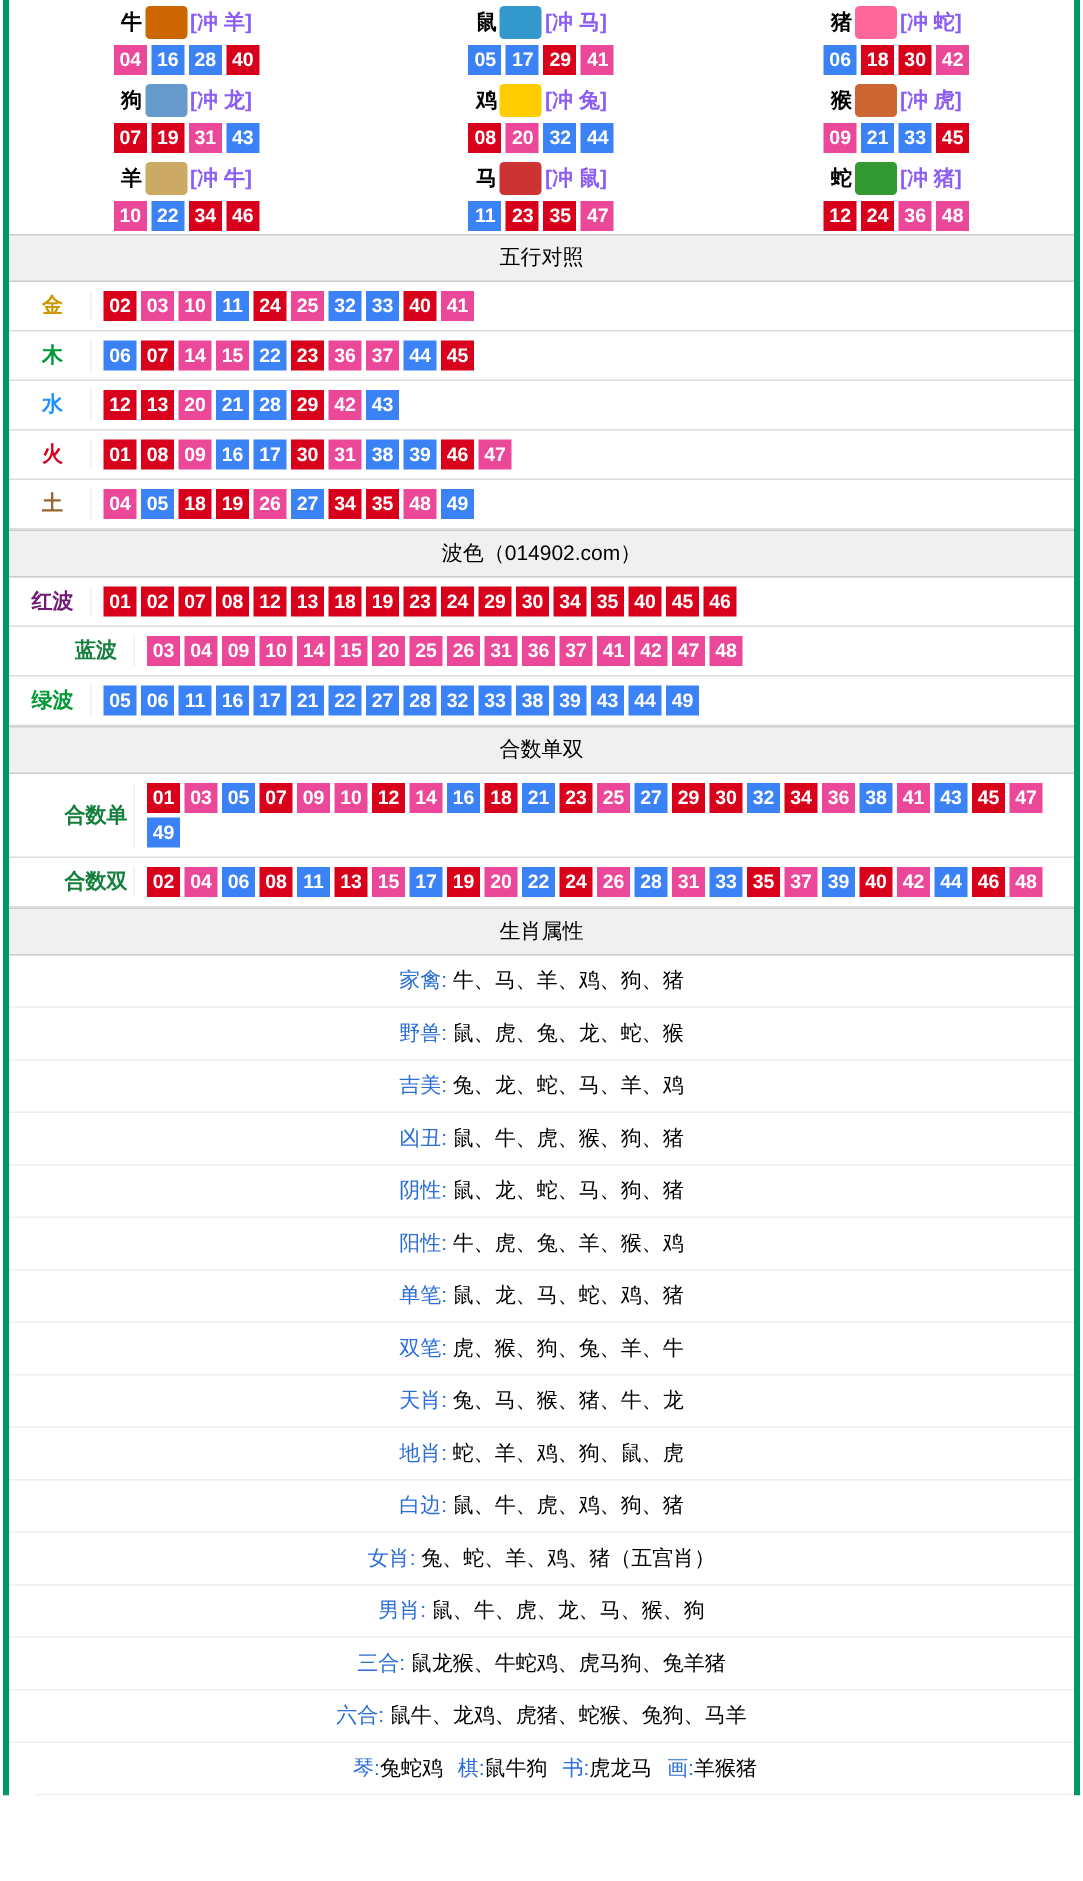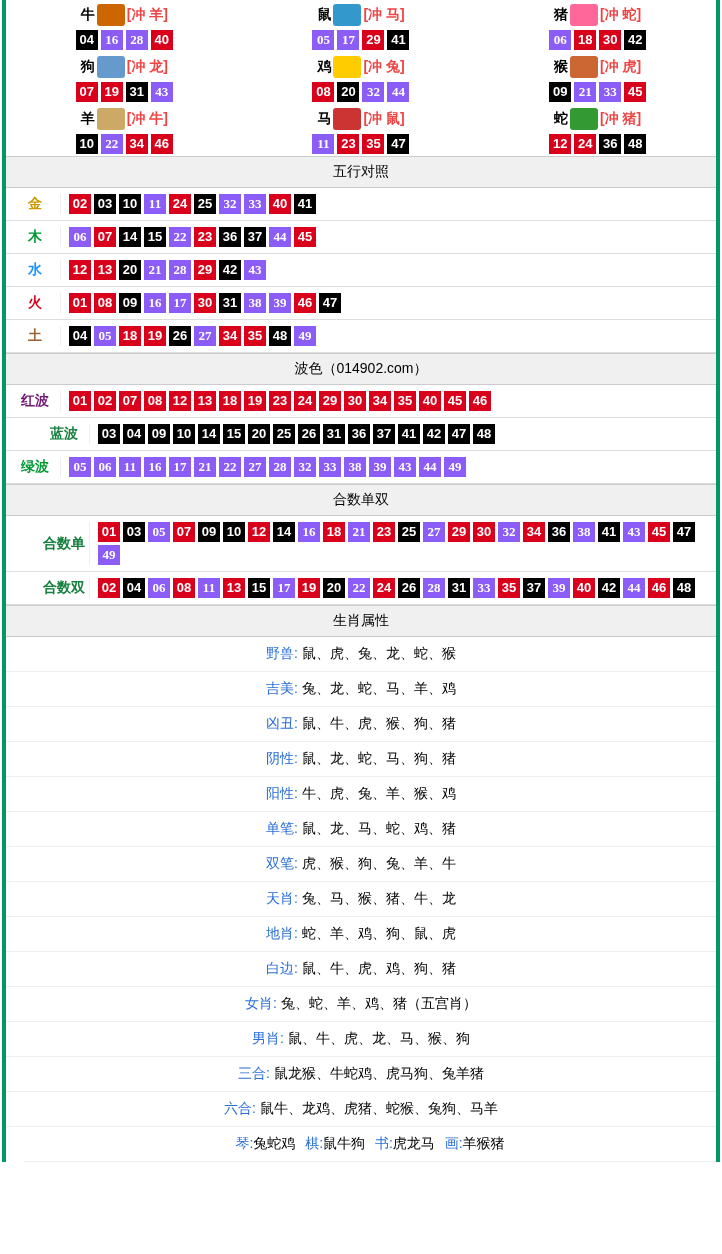--- a/index.html
+++ b/index.html
@@ -3,28 +3,28 @@
 <meta charset="utf-8">
 <style>
   * { box-sizing: border-box; margin: 0; padding: 0; }
   body { font-family: Arial, "Microsoft YaHei", sans-serif; font-size: 14px; background: #fff; }
   .wrap { width: 718px; margin: 0 auto; border-left: 4px solid #009966; border-right: 4px solid #009966; }
   
   .zodiac-grid { display: flex; flex-wrap: wrap; }
   .zodiac-cell { width: 33.333%; text-align: center; padding: 4px 0 2px; }
   .zodiac-title { display: flex; align-items: center; justify-content: center; gap: 2px; font-weight: bold; margin-bottom: 4px; }
   .zodiac-name { color: #000; }
-  .clash { color: #ef4444; }
+  .clash { color: #8b5cf6; }
   .zicon { width: 28px; height: 22px; display: inline-block; border-radius: 3px; }
   
   .balls { display: flex; justify-content: center; gap: 3px; }
   .ball { width: 22px; height: 20px; line-height: 20px; color: #fff; font-weight: bold; font-size: 13px; text-align: center; display: inline-block; }
   .r { background: #d9001b; }
-  .b { background: #000000; }
-  .g { background: #8b5cf6; font-family: Liberation Serif, serif; }
+  .b { background: #ec4899; }
+  .g { background: #3b82f6; }
   
   .section-head { background: #f0f0f0; text-align: center; padding: 6px 16px; border-top: 1px solid #ccc; border-bottom: 1px solid #ccc; font-weight: normal; }
   
   .row { display: flex; align-items: center; border-bottom: 1px solid #ddd; padding: 6px 4px; }
   .row-label { width: 50px; min-width: 50px; text-align: center; font-weight: bold; }
   .row-balls { display: flex; gap: 3px; flex-wrap: wrap; padding-left: 8px; border-left: 1px solid #eee; }
   
   .c-gold { color: #cc9900; }
   .c-wood { color: #009933; }
   .c-water { color: #1e90ff; }
@@ -371,20 +371,24 @@
           <span class="ball g">44</span>
           <span class="ball r">46</span>
           <span class="ball b">48</span>
         </div>
     </div>
     </div>
 
   <div class="section-head">生肖属性</div>
   <div id="attr-rows">
   <div class="attr-row">
+    <span class="attr-label">家禽:</span>
+    <span class="attr-val"> 牛、马、羊、鸡、狗、猪</span>
+  </div>
+  <div class="attr-row">
     <span class="attr-label">野兽:</span>
     <span class="attr-val"> 鼠、虎、兔、龙、蛇、猴</span>
   </div>
   <div class="attr-row">
     <span class="attr-label">吉美:</span>
     <span class="attr-val"> 兔、龙、蛇、马、羊、鸡</span>
   </div>
   <div class="attr-row">
     <span class="attr-label">凶丑:</span>
     <span class="attr-val"> 鼠、牛、虎、猴、狗、猪</span>

